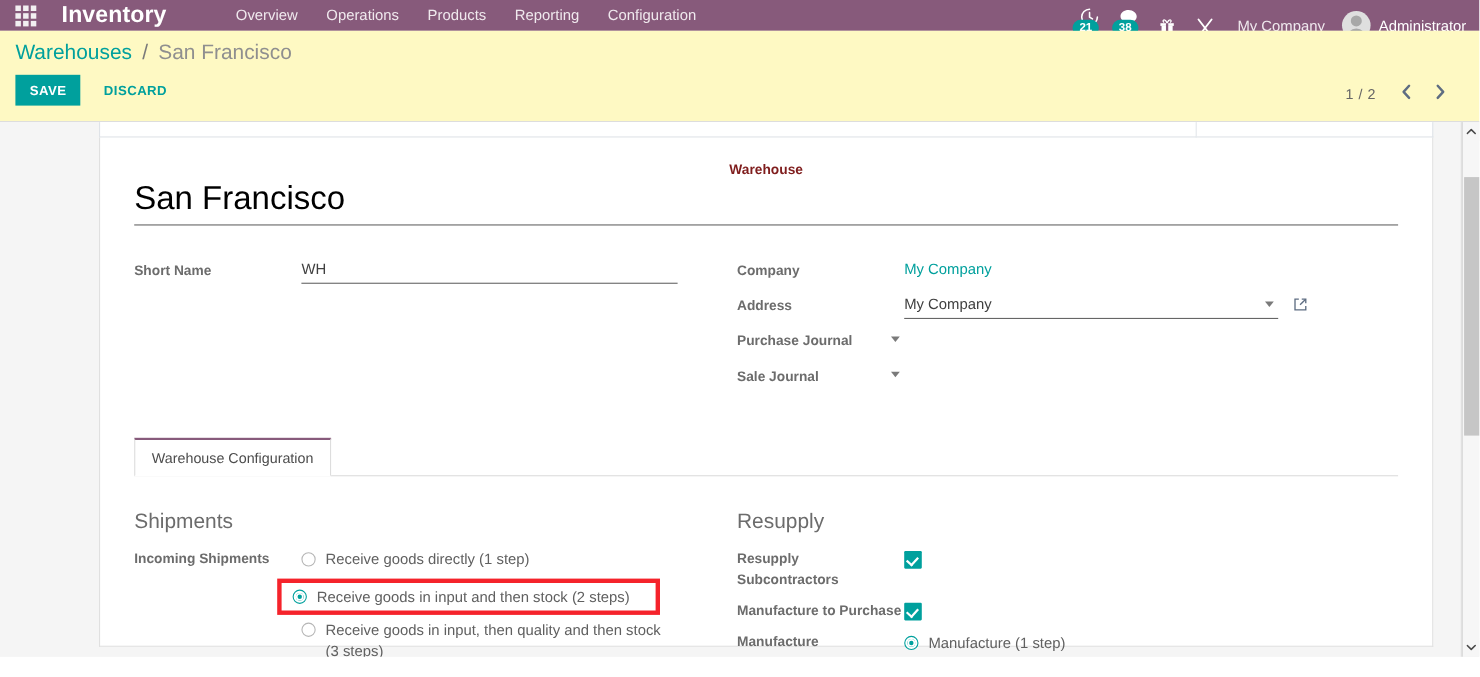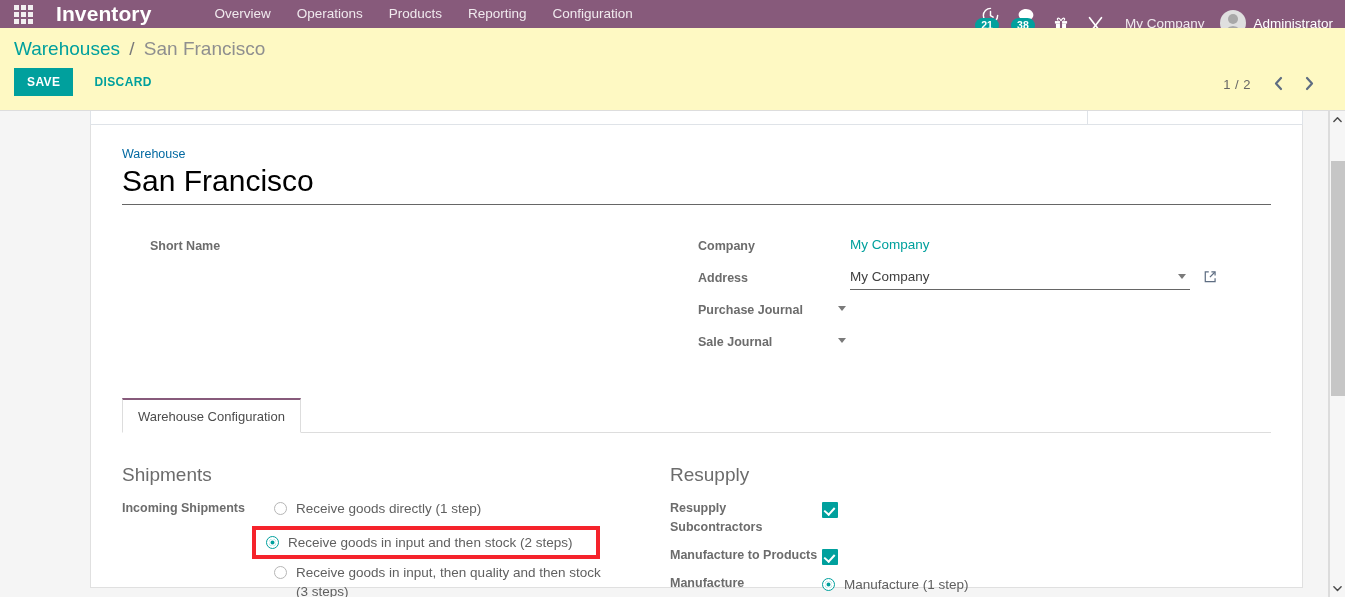--- a/index.html
+++ b/index.html
@@ -189,37 +189,38 @@
   .statbtn.two { flex: 1 1 auto; border-left: none; }
 
   .sheet {
     position: absolute;
     left: 90px; right: 25px; top: 14px;
     padding: 22px 32px 0 32px;
   }
 
   .field-label {
     font-size: 12.5px;
-    font-weight: normal;
-    color: #0369a1;
+    font-weight: bold;
+    color: #7f1d1d;
+    text-align: center;
   }
   .title-label { margin-bottom: 2px; }
   .title-value {
     font-size: 30px;
     color: #000000;
     border-bottom: 1px solid #666666;
     padding-bottom: 5px;
     line-height: 36px;
   }
 
   .cols {
     display: flex;
     margin-top: 29px;
   }
-  .col-left { width: 540px; margin-left: 28px; }
+  .col-left { width: 540px; }
   .col-right { flex: 1 1 auto; padding-left: 8px; }
 
   .frow {
     display: flex;
     align-items: flex-start;
     margin-bottom: 7px;
     min-height: 25px;
   }
   .frow .flbl {
     width: 152px;
@@ -502,20 +503,23 @@
 
     <div class="sheet">
 
       <div class="field-label title-label">Warehouse</div>
       <div class="title-value">San Francisco</div>
 
       <div class="cols">
         <div class="col-left">
           <div class="frow">
             <div class="flbl">Short Name</div>
+            <div class="fval">
+              <div class="underline-input">WH</div>
+            </div>
           </div>
         </div>
 
         <div class="col-right">
           <div class="frow">
             <div class="flbl">Company</div>
             <div class="fval">
               <span class="link-val">My Company</span>
             </div>
           </div>
@@ -596,21 +600,21 @@
             <div class="group-title">Resupply</div>
 
             <div class="resupply-row">
               <div class="rlbl">Resupply Subcontractors</div>
               <div class="rval">
                 <span class="check"></span>
               </div>
             </div>
 
             <div class="resupply-row">
-              <div class="rlbl">Manufacture to Products</div>
+              <div class="rlbl">Manufacture to Purchase</div>
               <div class="rval">
                 <span class="check"></span>
               </div>
             </div>
 
             <div class="resupply-row">
               <div class="rlbl">Manufacture</div>
               <div class="rval">
                 <div class="radio-opt">
                   <span class="radio-dot on"></span>

